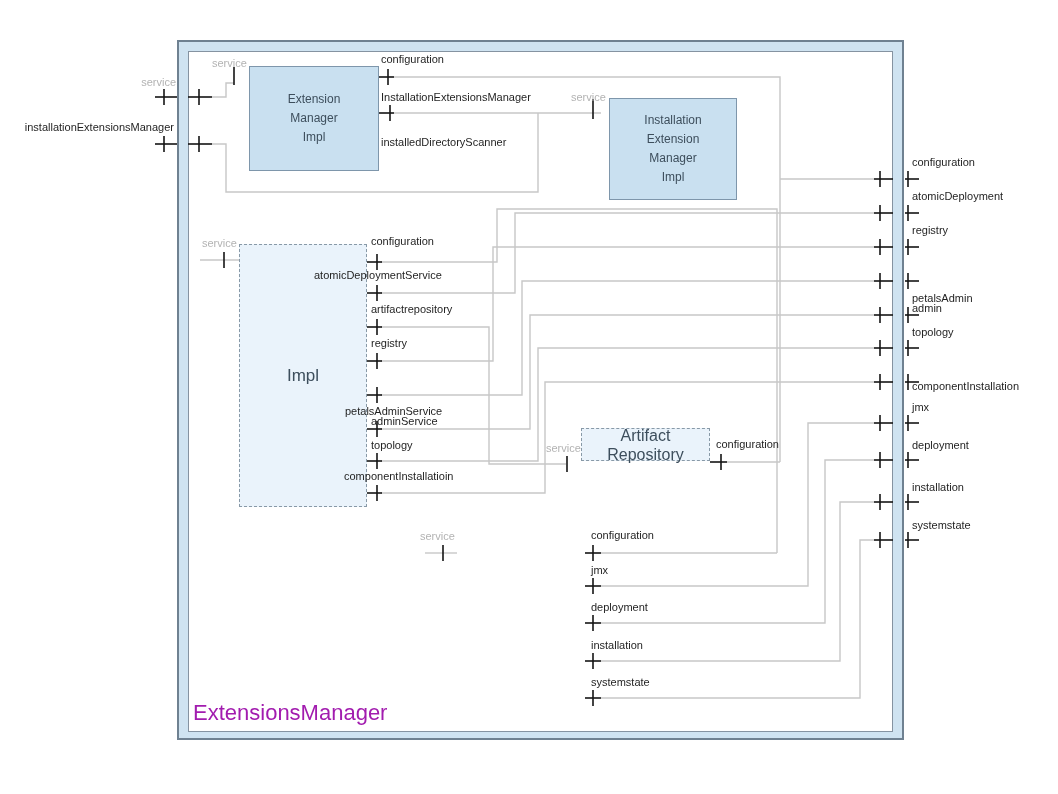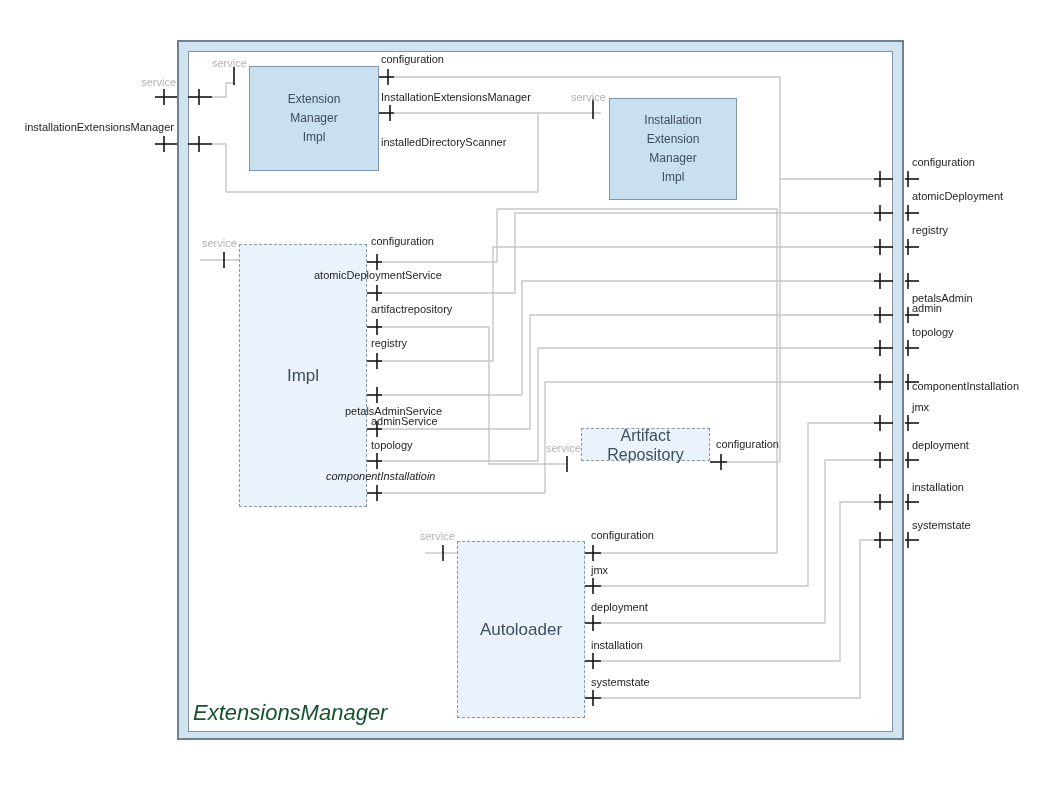--- a/index.html
+++ b/index.html
@@ -10,21 +10,21 @@
   .frame-inner{position:absolute;left:188px;top:51px;width:705px;height:681px;
                background:#ffffff;border:1px solid #8593a1;box-sizing:border-box;}
   svg.wires{position:absolute;left:0;top:0;pointer-events:none;}
   .comp{position:absolute;display:flex;flex-direction:column;align-items:center;
         justify-content:center;text-align:center;color:#3d4e5c;box-sizing:border-box;}
   .comp.solid{background:#c9e0f0;border:1px solid #7e96ab;font-size:12px;line-height:19px;}
   .comp.dashed{background:#eaf3fb;border:1px dashed #8899a7;font-size:17px;line-height:20px;}
   .comp.small{font-size:16px;line-height:19px;}
   .lbl{position:absolute;font-size:11px;color:#1f1f1f;white-space:nowrap;line-height:12px;}
   .lbl.muted{color:#b3b3b3;}
-  .title{position:absolute;left:193px;top:700px;font-size:22px;color:#14532d;font-style:italic;}
+  .title{position:absolute;left:193px;top:700px;font-size:22px;color:#a21caf;}
 </style>
 </head>
 <body>
 
 <div id="canvas">
 
   <div class="frame-outer"></div>
   <div class="frame-inner"></div>
 
   <svg class="wires" width="1058" height="794">
@@ -171,23 +171,20 @@
 
   <div class="comp dashed" style="left:239px;top:244px;width:128px;height:263px;">
     <div>Impl</div>
   </div>
 
   <div class="comp dashed small" style="left:581px;top:428px;width:129px;height:33px;">
     <div>Artifact</div>
     <div>Repository</div>
   </div>
 
-  <div class="comp dashed" style="left:457px;top:541px;width:128px;height:177px;">
-    <div>Autoloader</div>
-  </div>
 
   <div class="title">ExtensionsManager</div>
 
   <div class="lbl muted" style="right:882px;top:76px;">service</div>
   <div class="lbl" style="right:884px;top:121px;">installationExtensionsManager</div>
 
   <div class="lbl muted" style="left:212px;top:57px;">service</div>
   <div class="lbl" style="left:381px;top:53px;">configuration</div>
   <div class="lbl" style="left:381px;top:91px;">InstallationExtensionsManager</div>
   <div class="lbl" style="left:381px;top:136px;">installedDirectoryScanner</div>
@@ -195,21 +192,21 @@
   <div class="lbl muted" style="left:571px;top:91px;">service</div>
 
   <div class="lbl muted" style="left:202px;top:237px;">service</div>
   <div class="lbl" style="left:371px;top:235px;">configuration</div>
   <div class="lbl" style="left:314px;top:269px;">atomicDeploymentService</div>
   <div class="lbl" style="left:371px;top:303px;">artifactrepository</div>
   <div class="lbl" style="left:371px;top:337px;">registry</div>
   <div class="lbl" style="left:371px;top:371px;margin-top:44px;">adminService</div>
   <div class="lbl" style="left:345px;top:405px;">petalsAdminService</div>
   <div class="lbl" style="left:371px;top:439px;">topology</div>
-  <div class="lbl" style="left:326px;top:470px;font-style:italic;">componentInstallatioin</div>
+  <div class="lbl" style="left:344px;top:470px;">componentInstallatioin</div>
 
   <div class="lbl muted" style="left:546px;top:442px;">service</div>
   <div class="lbl" style="left:716px;top:438px;">configuration</div>
 
   <div class="lbl muted" style="left:420px;top:530px;">service</div>
   <div class="lbl" style="left:591px;top:529px;">configuration</div>
   <div class="lbl" style="left:591px;top:564px;">jmx</div>
   <div class="lbl" style="left:591px;top:601px;">deployment</div>
   <div class="lbl" style="left:591px;top:639px;">installation</div>
   <div class="lbl" style="left:591px;top:676px;">systemstate</div>

